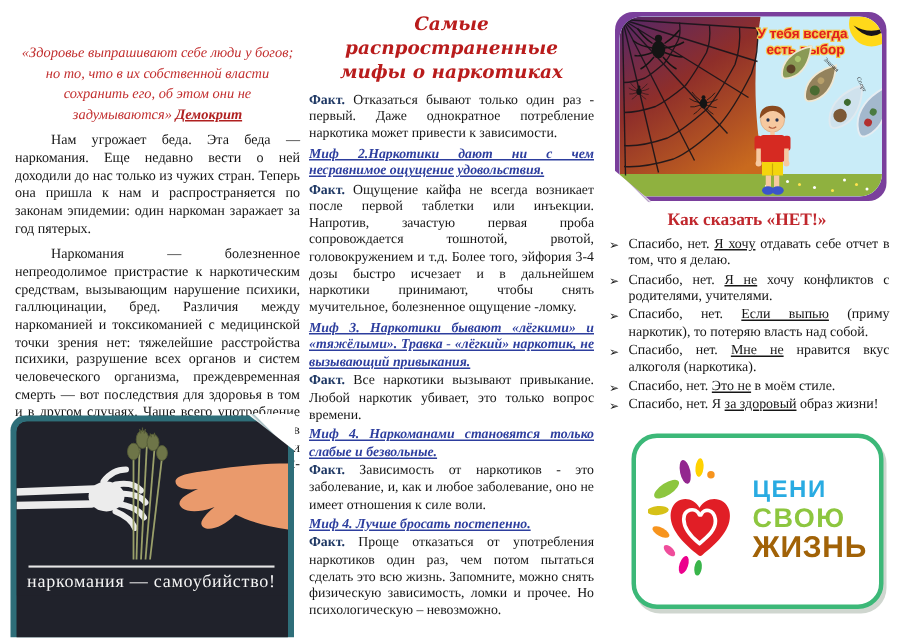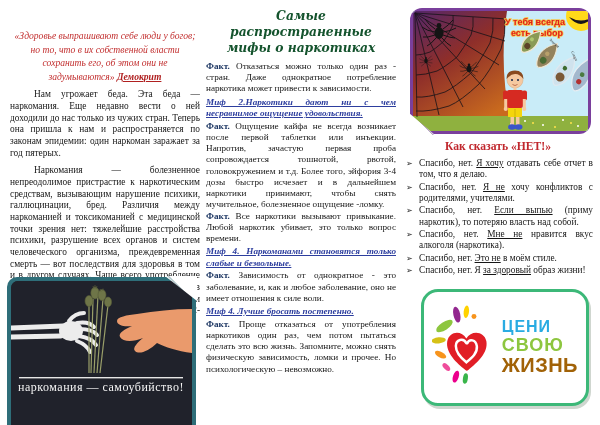--- a/index.html
+++ b/index.html
@@ -14,31 +14,31 @@
 
   .poster-left{position:absolute;left:7px;top:277px;width:189px;height:158px;background:#2e6e79;
                border-radius:10px;padding:4px;box-sizing:border-box;}
   .poster-left-inner{width:100%;height:100%;border-radius:7px;overflow:hidden;position:relative;background:#20222b;}
   .fold-tr{position:absolute;top:-1px;right:-1px;width:32px;height:25px;z-index:4;
            background:linear-gradient(225deg,#ffffff 48%,#9fb9bd 50%,#ffffff 54%);
            clip-path:polygon(0 0,100% 0,100% 100%);}
 
   
   .col-mid{position:absolute;left:206px;top:8px;width:190px;}
-  .mid-title{text-align:center;color:#14532d;font-weight:bold;font-style:italic;
+  .mid-title{text-align:center;color:#b91c1c;font-weight:bold;font-style:italic;
              font-family:"DejaVu Serif",serif;font-size:12.3px;line-height:1.3;margin-bottom:5px;}
   .myth{color:#2d3e9e;font-weight:bold;font-style:italic;text-decoration:underline;
         text-align:justify;font-size:9.2px;line-height:1.26;margin:2px 0 1px 0;}
   .fact{text-align:justify;font-size:9.2px;line-height:1.22;margin:0;}
   .fact .fact-label{color:#1f3864;font-weight:bold;}
 
   
   .poster-right{position:absolute;left:410px;top:8px;width:181px;height:126px;background:#7a3f9c;
                 border-radius:12px;padding:3px;box-sizing:border-box;}
-  .poster-right-inner{width:100%;height:100%;border-radius:3px;overflow:hidden;position:relative;background:#c9ecf8;}
+  .poster-right-inner{width:100%;height:100%;border-radius:15px;overflow:hidden;position:relative;background:#c9ecf8;}
   .fold-bl{position:absolute;bottom:-1px;left:-1px;width:26px;height:22px;z-index:4;
            background:linear-gradient(45deg,#ffffff 48%,#b9a3c9 50%,#ffffff 54%);
            clip-path:polygon(0 0,0 100%,100% 100%);}
 
   .net-heading{position:absolute;left:404px;top:140px;width:188px;text-align:center;
                color:#c0272d;font-weight:bold;font-size:11.6px;}
   .say-no{position:absolute;left:406px;top:158px;width:187px;font-size:9.3px;line-height:1.22;}
   .li{display:flex;margin-bottom:1px;}
   .bullet{flex:none;width:13px;font-size:8px;padding-top:1px;color:#1a1a1a;
           font-family:"DejaVu Sans",sans-serif;}
@@ -116,29 +116,30 @@
       </svg>
     </div>
   </div>
 
   <div class="col-mid">
     <div class="mid-title">
       <div>Самые распространенные</div>
       <div>мифы о наркотиках</div>
     </div>
 
-    <p class="fact"><span class="fact-label">Факт.</span> <span>Отказаться можно только один раз - стран. Даже однократное потребление наркотика может привести к зависимости.</span></p>
+    <p class="fact"><span class="fact-label">Факт.</span> <span>Отказаться бывают только один раз - первый. Даже однократное потребление наркотика может привести к зависимости.</span></p>
 
     <p class="myth">Миф 2.Наркотики дают ни с чем несравнимое ощущение удовольствия.</p>
     <p class="fact"><span class="fact-label">Факт.</span> <span>Ощущение кайфа не всегда возникает после первой таблетки или инъекции. Напротив, зачастую первая проба сопровождается тошнотой, рвотой, головокружением и т.д. Более того, эйфория 3-4 дозы быстро исчезает и в дальнейшем наркотики принимают, чтобы снять мучительное, болезненное ощущение -ломку.</span></p>
 
+    <p class="myth">Миф 3. Наркотики бывают «лёгкими» и «тяжёлыми». Травка - «лёгкий» наркотик, не вызывающий привыкания.</p>
     <p class="fact"><span class="fact-label">Факт.</span> <span>Все наркотики вызывают привыкание. Любой наркотик убивает, это только вопрос времени.</span></p>
 
     <p class="myth">Миф 4. Наркоманами становятся только слабые и безвольные.</p>
-    <p class="fact"><span class="fact-label">Факт.</span> <span>Зависимость от однократное - это заболевание, и, как и любое заболевание, оно не имеет отношения к силе воли.</span></p>
+    <p class="fact"><span class="fact-label">Факт.</span> <span>Зависимость от наркотиков - это заболевание, и, как и любое заболевание, оно не имеет отношения к силе воли.</span></p>
 
     <p class="myth">Миф 4. Лучше бросать постепенно.</p>
     <p class="fact"><span class="fact-label">Факт.</span> <span>Проще отказаться от употребления наркотиков один раз, чем потом пытаться сделать это всю жизнь. Запомните, можно снять физическую зависимость, ломки и прочее. Но психологическую – невозможно.</span></p>
   </div>
 
   <div class="poster-right">
     <div class="fold-bl"></div>
     <div class="poster-right-inner">
       <svg width="175" height="120" viewBox="0 0 175 120">
         <defs>

